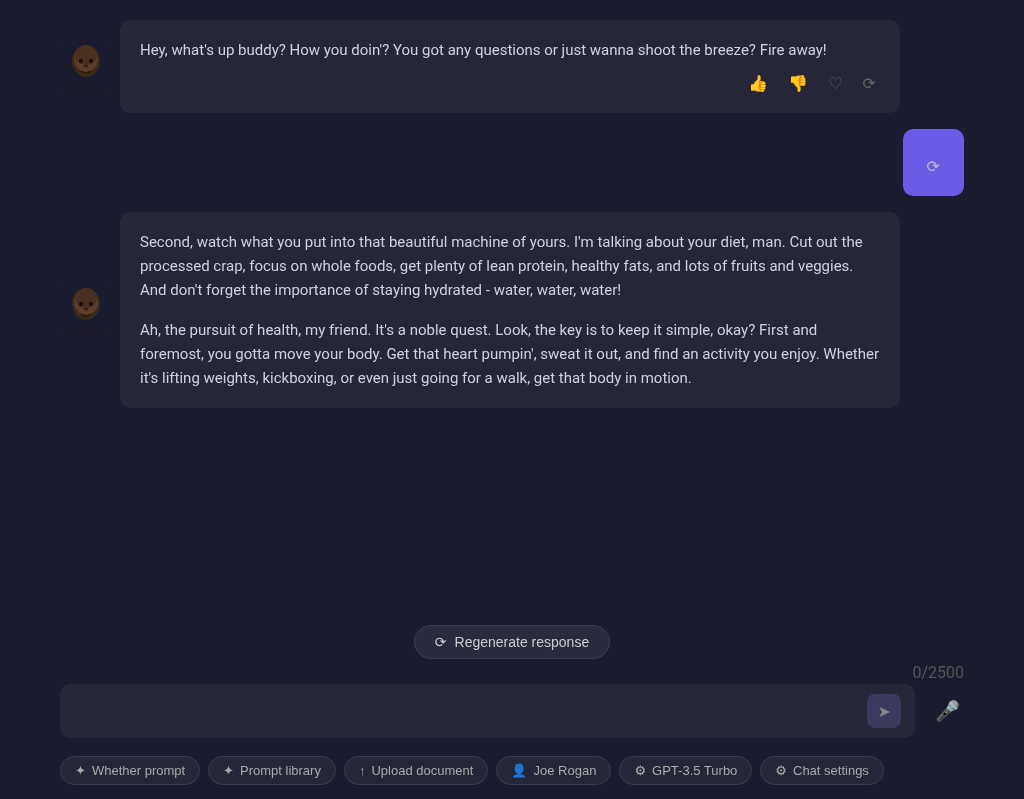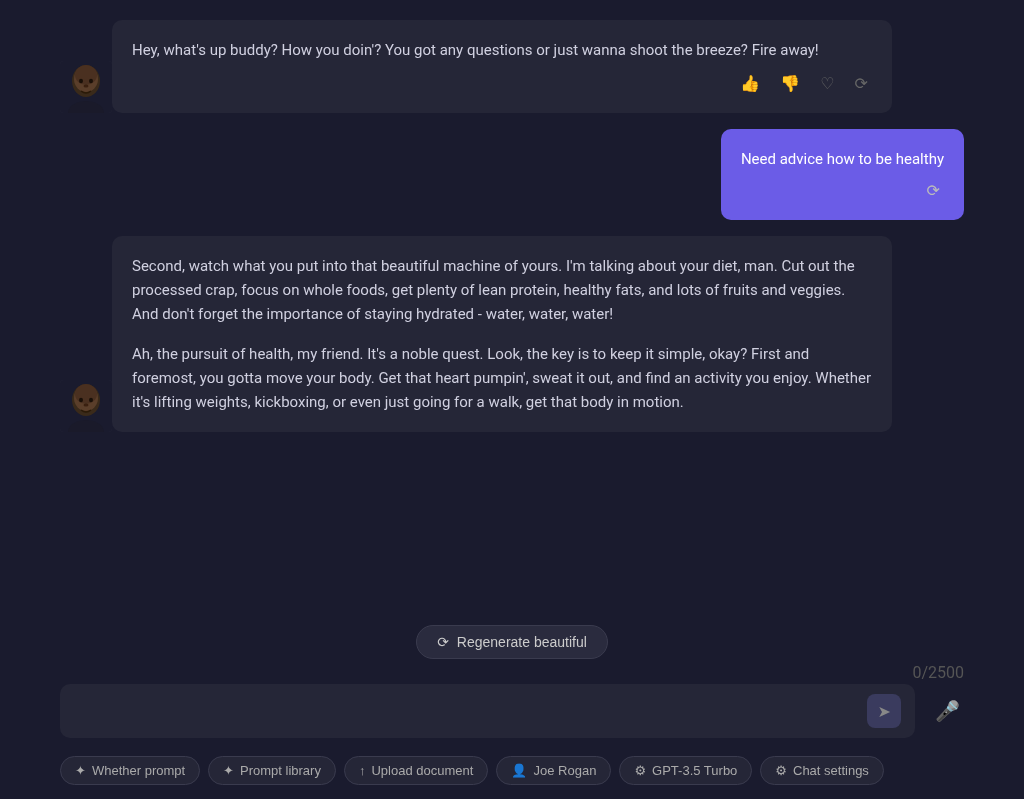--- a/index.html
+++ b/index.html
@@ -24,22 +24,22 @@
       flex-direction: column;
       gap: 16px;
     }
 
     .chat-container::-webkit-scrollbar { width: 6px; }
     .chat-container::-webkit-scrollbar-track { background: transparent; }
     .chat-container::-webkit-scrollbar-thumb { background: #333; border-radius: 3px; }
 
     .message-row {
       display: flex;
-      gap: 0;
-      align-items: flex-end;
+      gap: 8px;
+      align-items: center;
     }
 
     .message-row.user-row {
       justify-content: flex-end;
     }
 
     .avatar {
       width: 52px;
       height: 52px;
       border-radius: 4px;
@@ -241,21 +241,20 @@
           <button class="action-btn">♡</button>
           <button class="action-btn">⟳</button>
         </div>
       </div>
     </div>
   </div>
 
   <div class="message-row user-row">
     <div style="display:flex; flex-direction:column; align-items:flex-end;">
       <div class="message-bubble user-bubble">
-        <span>Need advice how to be healthy</span>
         <div class="user-action">
           <button class="action-btn" style="color:#bbb;">⟳</button>
         </div>
       </div>
     </div>
   </div>
 
   <div class="message-row">
     <div class="avatar">
       <svg viewBox="0 0 52 52" xmlns="http://www.w3.org/2000/svg">
@@ -278,21 +277,21 @@
         </div>
       </div>
     </div>
   </div>
 
 </div>
 
 <div class="regenerate-bar">
   <button class="regenerate-btn">
     <span>⟳</span>
-    <span>Regenerate beautiful</span>
+    <span>Regenerate response</span>
   </button>
 </div>
 
 <div class="char-count">
   <span>0/2500</span>
 </div>
 
 <div class="input-area">
   <div style="display:flex; align-items:center; gap:8px;">
     <div class="input-wrapper" style="flex:1;">

